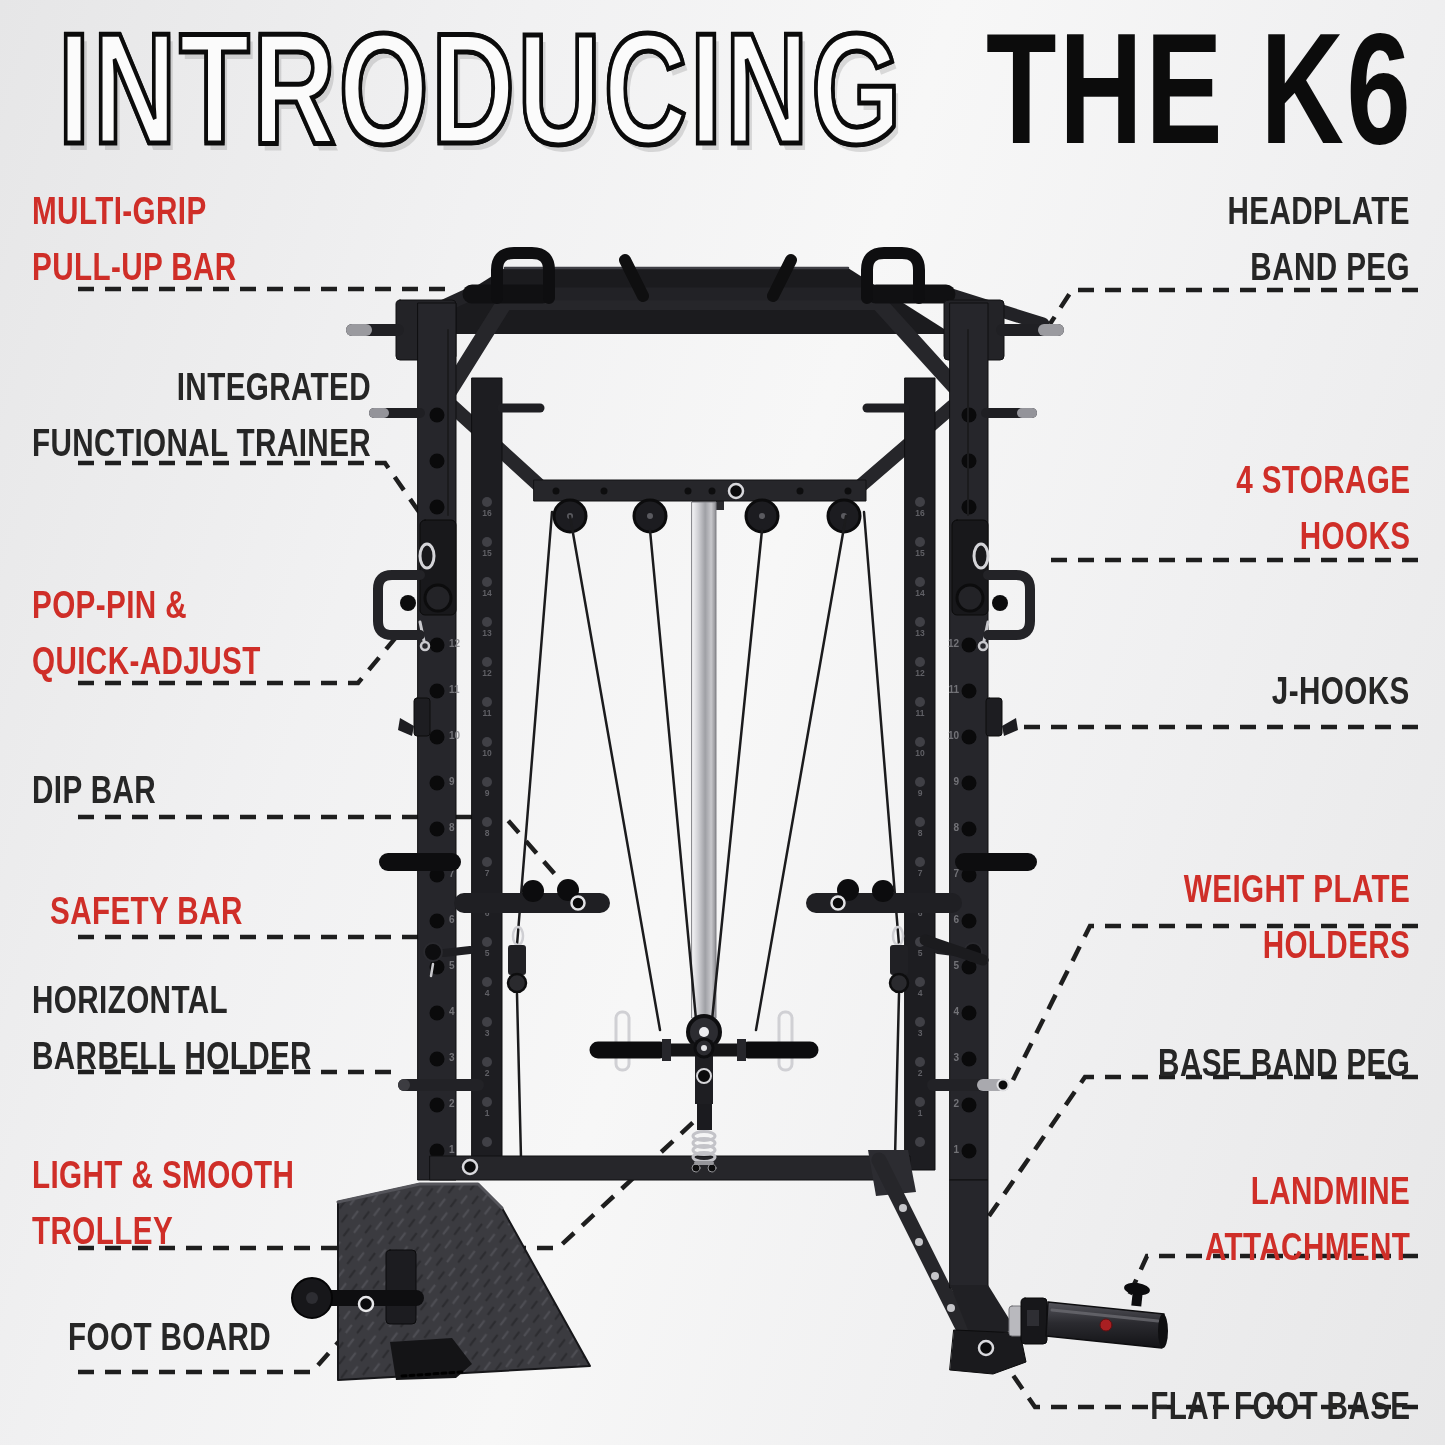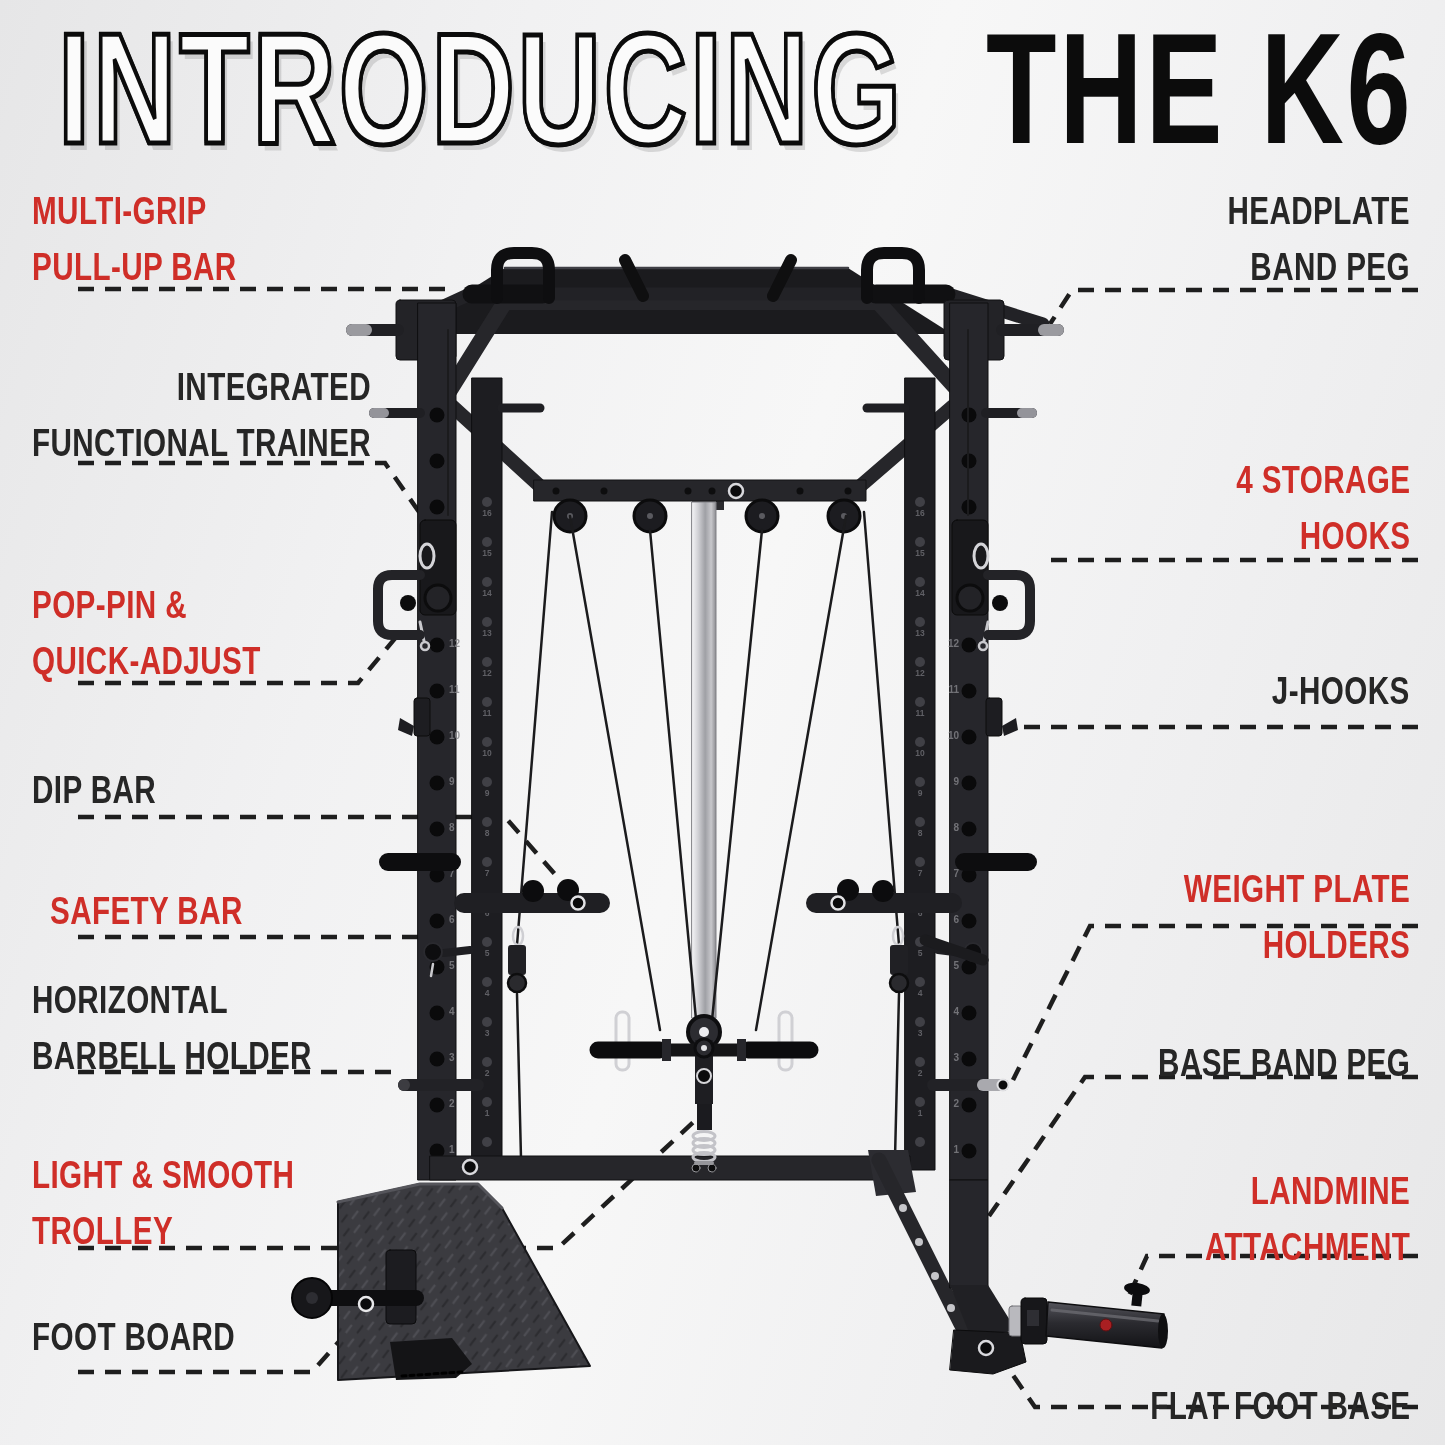--- a/index.html
+++ b/index.html
@@ -435,21 +435,21 @@
   </svg>
 
   <div id="labels">
       <div class="callout left red" style="top: 183px;"><div class="ctext"><span>MULTI-GRIP</span><span>PULL-UP BAR</span></div></div>
       <div class="callout left dark" style="top: 359px; text-align: right;"><div class="ctext"><span>INTEGRATED</span><span>FUNCTIONAL TRAINER</span></div></div>
       <div class="callout left red" style="top: 577px;"><div class="ctext"><span>POP-PIN &amp;</span><span>QUICK-ADJUST</span></div></div>
       <div class="callout left dark" style="top: 762px; text-decoration: underline;"><div class="ctext"><span>DIP BAR</span></div></div>
       <div class="callout left red" style="top: 883px; margin-left: 18px;"><div class="ctext"><span>SAFETY BAR</span></div></div>
       <div class="callout left dark" style="top: 972px;"><div class="ctext"><span>HORIZONTAL</span><span>BARBELL HOLDER</span></div></div>
       <div class="callout left red" style="top: 1147px;"><div class="ctext"><span>LIGHT &amp; SMOOTH</span><span>TROLLEY</span></div></div>
-      <div class="callout left dark" style="top: 1309px;"><div class="ctext"><span>FOOT BOARD</span></div></div>
+      <div class="callout left dark" style="top: 1309px; margin-left: 36px;"><div class="ctext"><span>FOOT BOARD</span></div></div>
       <div class="callout right dark" style="top: 183px;"><div class="ctext"><span>HEADPLATE</span><span>BAND PEG</span></div></div>
       <div class="callout right red" style="top: 452px;"><div class="ctext"><span>4 STORAGE</span><span>HOOKS</span></div></div>
       <div class="callout right dark" style="top: 663px;"><div class="ctext"><span>J-HOOKS</span></div></div>
       <div class="callout right red" style="top: 817px; margin-top: 44px;"><div class="ctext"><span>WEIGHT PLATE</span><span>HOLDERS</span></div></div>
       <div class="callout right dark" style="top: 1023px; margin-top: 12px;"><div class="ctext"><span>BASE BAND PEG</span></div></div>
       <div class="callout right red" style="top: 1147px; margin-top: 16px;"><div class="ctext"><span>LANDMINE</span><span>ATTACHMENT</span></div></div>
       <div class="callout right dark" style="top: 1378px;"><div class="ctext"><span>FLAT FOOT BASE</span></div></div>
     </div>
 </div>
 

